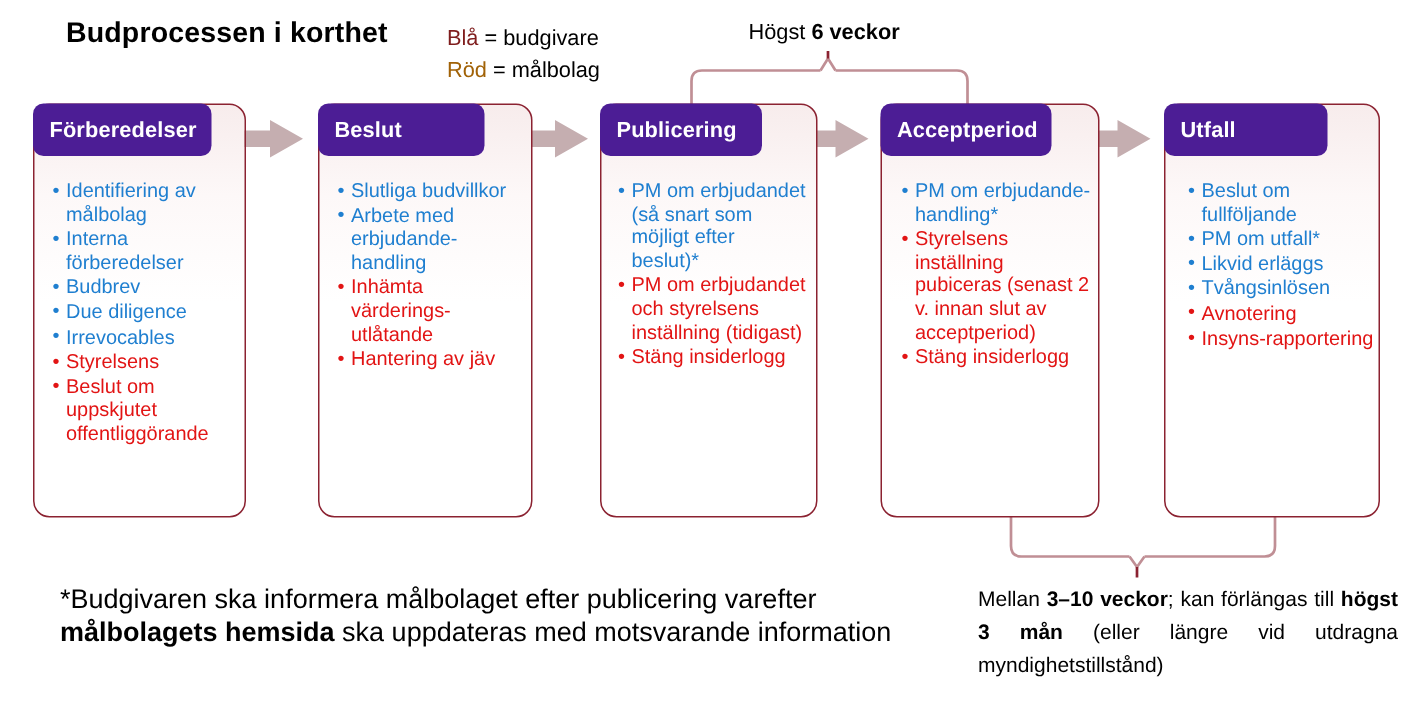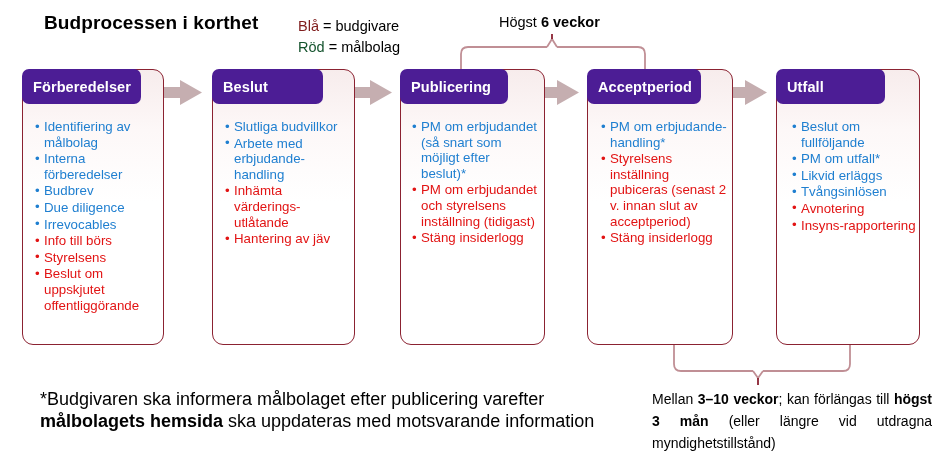--- a/index.html
+++ b/index.html
@@ -16,21 +16,21 @@
   .title{
     position:absolute;left:44px;top:12px;
     font-size:19px;font-weight:bold;color:#000;
     letter-spacing:.1px;white-space:nowrap;
   }
 
   
   .legend{position:absolute;left:298px;top:16px;font-size:14.5px;color:#000;line-height:21px;}
   .legend .row{white-space:nowrap;}
   .legend .bla{color:#7f1d1d;}
-  .legend .rod{color:#14532d;}
+  .legend .rod{color:#a16207;}
 
   
   .stage-box{position:absolute;}
   .box-body{
     position:absolute;left:0;top:0;
     box-sizing:border-box;
     border:1.6px solid #8b2231;
     border-radius:11px;
     background:linear-gradient(to bottom,#f7ecec 0%,#fdf8f8 22%,#ffffff 48%,#ffffff 100%);
   }
@@ -155,21 +155,20 @@
     <div class="box-body" style="width:142px;height:276px;"></div>
     <div class="box-head" style="width:119px;height:35px;">
       <span>Förberedelser</span>
     </div>
     <ul class="box-list" style="left:13px;top:50px;width:122px;">
         <li class="c-blue">Identifiering av målbolag</li>
         <li class="c-blue">Interna förberedelser</li>
         <li class="c-blue">Budbrev</li>
         <li class="c-blue">Due diligence</li>
         <li class="c-blue">Irrevocables</li>
-        <li class="c-red">Info till börs</li>
         <li class="c-red">Styrelsens</li>
         <li class="c-red">Beslut om uppskjutet offentliggörande</li>
       </ul>
   </div>
 
   <div class="stage-box" style="left:212px;top:69px;">
     <div class="box-body" style="width:143px;height:276px;"></div>
     <div class="box-head" style="width:111px;height:35px;">
       <span>Beslut</span>
     </div>

